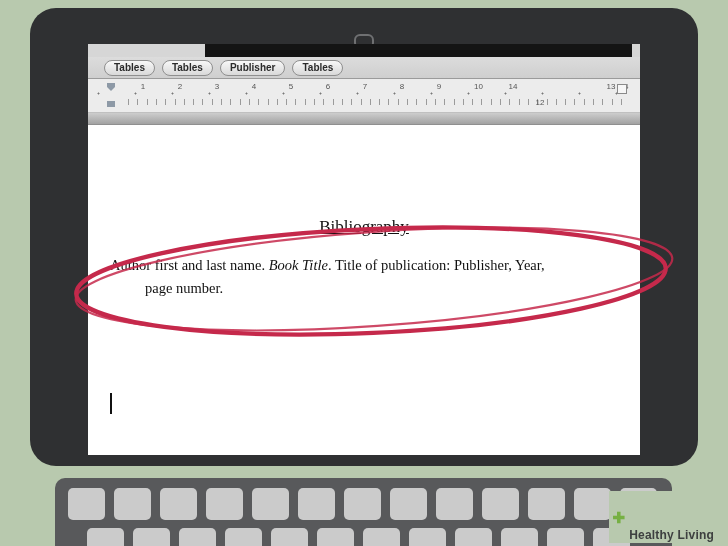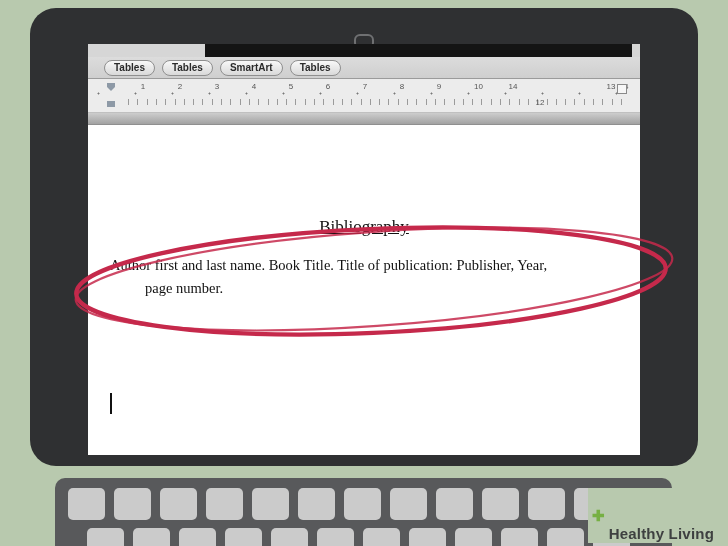--- a/index.html
+++ b/index.html
@@ -43,60 +43,60 @@
 
   .band{height:12px;background:linear-gradient(#cdcdcd,#a2a2a2);
         border-bottom:1px solid #8f8f8f;box-sizing:border-box;}
 
   .doc{position:relative;height:330px;background:#fff;
        font-family:"Liberation Serif",serif;color:#111;}
   .doc-title{text-align:center;margin:0;padding-top:92px;font-size:17px;
              font-weight:normal;text-decoration:underline;}
   .doc-para{margin:17px 2px 0 22px;font-size:14.5px;line-height:23px;}
   .line1{white-space:nowrap;display:block;}
-  .italic{}
+  .italic{font-style:italic;}
   .line2{display:block;margin-left:35px;}
   .caret{position:absolute;left:22px;top:268px;width:2px;height:21px;background:#111;}
 
   
   .annotation{position:absolute;left:0;top:0;width:728px;height:546px;
               pointer-events:none;}
 
   
   .kb-base{position:absolute;left:55px;top:478px;width:617px;height:68px;
            background:#58595b;border-radius:10px 10px 0 0;overflow:hidden;}
   .key-row{display:flex;gap:9px;margin-top:10px;}
   .key-row + .key-row{margin-top:8px;}
   .key{width:37px;height:32px;background:#cbcbcb;border-radius:5px;flex:none;}
 
   
   .logo{position:absolute;right:10px;bottom:3px;display:flex;align-items:center;
         gap:4px;background:#b8c9ae;padding:1px 4px;}
   .logo-plus{color:#76b043;font-size:15px;font-weight:bold;line-height:1;}
-  .logo-text{font-size:15px;font-weight:600;color:#3e4040;letter-spacing:.2px;margin-top:36px;}
+  .logo-text{font-size:12px;font-weight:600;color:#3e4040;letter-spacing:.2px;margin-top:36px;}
 </style>
 </head>
 <body>
 
 <div class="stage">
 
   <div class="tablet">
     <div class="camera"></div>
   </div>
 
   <div class="screen">
 
     <div class="win-top">
       <div class="win-strip"></div>
     </div>
 
     <div class="tabbar">
       <span class="tab">Tables</span>
       <span class="tab">Tables</span>
-      <span class="tab">SmartArt</span>
+      <span class="tab">Publisher</span>
       <span class="tab">Tables</span>
     </div>
 
     <div class="ruler">
       <div class="indent-a"></div>
       <div class="indent-b"></div>
       <div class="ruler-row1">
           <span class="ruler-num" style="left: 48px;">1</span>
           <span class="ruler-num" style="left: 85px;">2</span>
           <span class="ruler-num" style="left: 122px;">3</span>

